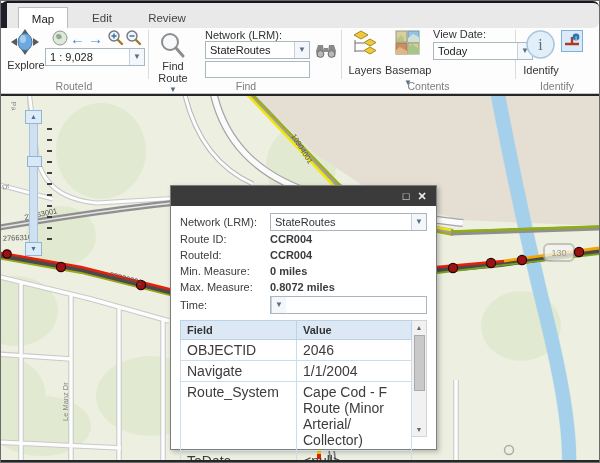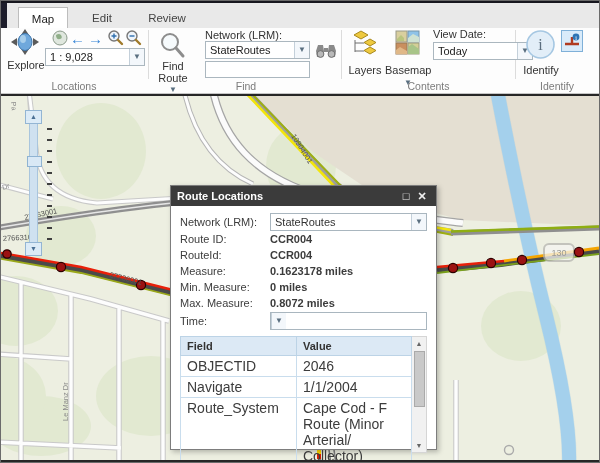--- a/index.html
+++ b/index.html
@@ -1,20 +1,20 @@
 <!DOCTYPE html>
 <html><head>
 <meta charset="utf-8">
 <style>
   * { margin:0; padding:0; box-sizing:border-box; }
   body { width:600px; height:463px; font-family:"Liberation Sans", sans-serif; background:#fff; }
   #window { position:relative; width:600px; height:463px; border:1px solid #6b6b6b; background:#fff; overflow:hidden; }
 
   
-  .tabbar { position:relative; height:27px; background:#e9e9e9; border-top:2px solid #17171f; }
+  .tabbar { position:relative; height:27px; background:#e9e9e9; border-top:2px solid #17171f;border-radius:6px; }
   .tab { position:absolute; top:4px; height:23px; line-height:22px; font-size:11.5px; color:#444; text-align:center; cursor:default; }
   .tab.sel { background:#fff; border:1px solid #bdbdbd; border-bottom:none; color:#222; }
   .tabbar .dark-corner { position:absolute; left:0; top:0; width:6px; height:27px; background:#1d1d2b; }
 
   
   .ribbon { position:relative; height:66px; background:#fdfdfd; border-bottom:1px solid #c6c6c6; font-size:11px; color:#333; }
   .vsep { position:absolute; top:2px; bottom:14px; width:1px; background:#dcdcdc; }
   .grouplabel { position:absolute; bottom:1px; font-size:10.5px; color:#7c7c7c; text-align:center; }
   .rbtn-label { position:absolute; font-size:11px; color:#333; text-align:center; }
   .combo { position:absolute; display:flex; background:#fff; border:1px solid #abb7bf; height:18px; }
@@ -99,21 +99,21 @@
     </svg>
     <svg style="position:absolute; left:124px; top:1px;" width="17" height="18">
       <circle cx="7" cy="7" r="5" fill="#eef4fa" stroke="#777" stroke-width="1.4"></circle>
       <line x1="11" y1="11" x2="15" y2="15" stroke="#a07a2a" stroke-width="2.4" stroke-linecap="round"></line>
       <path d="M4.5,7 h5" stroke="#2f6fae" stroke-width="1.4"></path>
     </svg>
     <div class="combo" style="left:44px; top:20px; width:100px;">
       <div class="val">1 : 9,028</div>
       <div class="dd">▼</div>
     </div>
-    <div class="grouplabel" style="left:18px; width:110px;">Locations</div>
+    <div class="grouplabel" style="left:18px; width:110px;">RouteId</div>
 
     <svg style="position:absolute; left:158px; top:4px;" width="27" height="27">
       <circle cx="11" cy="10" r="8" fill="#f6fafc" stroke="#8d8d8d" stroke-width="2"></circle>
       <line x1="17" y1="16" x2="24" y2="24" stroke="#8d8d8d" stroke-width="3" stroke-linecap="round"></line>
     </svg>
     <div class="rbtn-label" style="left:150px; top:32px; width:44px;">
       <div>Find</div>
       <div>Route</div>
     </div>
     <div class="smallarrow" style="left:150px; top:57px; width:44px;">▼</div>
@@ -285,21 +285,20 @@
     <div class="tick" style="top:76px;"></div>
     <div class="tick" style="top:87px;"></div>
     <div class="tick" style="top:98px;"></div>
     <div class="tick" style="top:109px;"></div>
     <div class="tick" style="top:120px;"></div>
     <div class="tick" style="top:131px;"></div>
     <div class="tick" style="top:142px;"></div>
 
     <div class="dialog">
       <div class="dlg-title">
-        <span>Route Locations</span>
         <span class="sp"></span>
         <span class="dlg-ico">□</span>
         <span class="dlg-ico">✕</span>
       </div>
       <div class="dlg-body">
         <div class="frow combo-row">
           <div class="flabel">Network (LRM):</div>
           <div class="dcombo">
             <div class="val">StateRoutes</div>
             <div class="dd">▼</div>
@@ -307,24 +306,20 @@
         </div>
         <div class="frow">
           <div class="flabel">Route ID:</div>
           <div class="fval">CCR004</div>
         </div>
         <div class="frow">
           <div class="flabel">RouteId:</div>
           <div class="fval">CCR004</div>
         </div>
         <div class="frow">
-          <div class="flabel">Measure:</div>
-          <div class="fval">0.1623178 miles</div>
-        </div>
-        <div class="frow">
           <div class="flabel">Min. Measure:</div>
           <div class="fval">0 miles</div>
         </div>
         <div class="frow">
           <div class="flabel">Max. Measure:</div>
           <div class="fval">0.8072 miles</div>
         </div>
         <div class="frow combo-row">
           <div class="flabel">Time:</div>
           <div class="dcombo">

